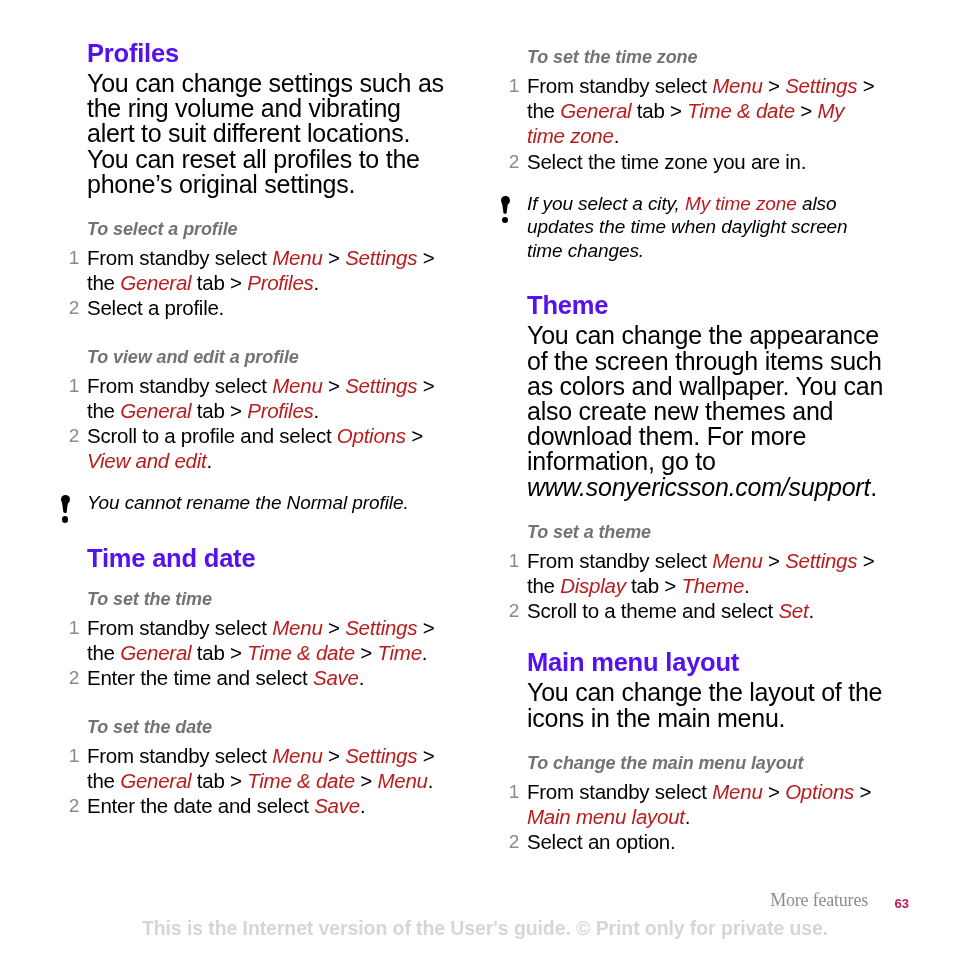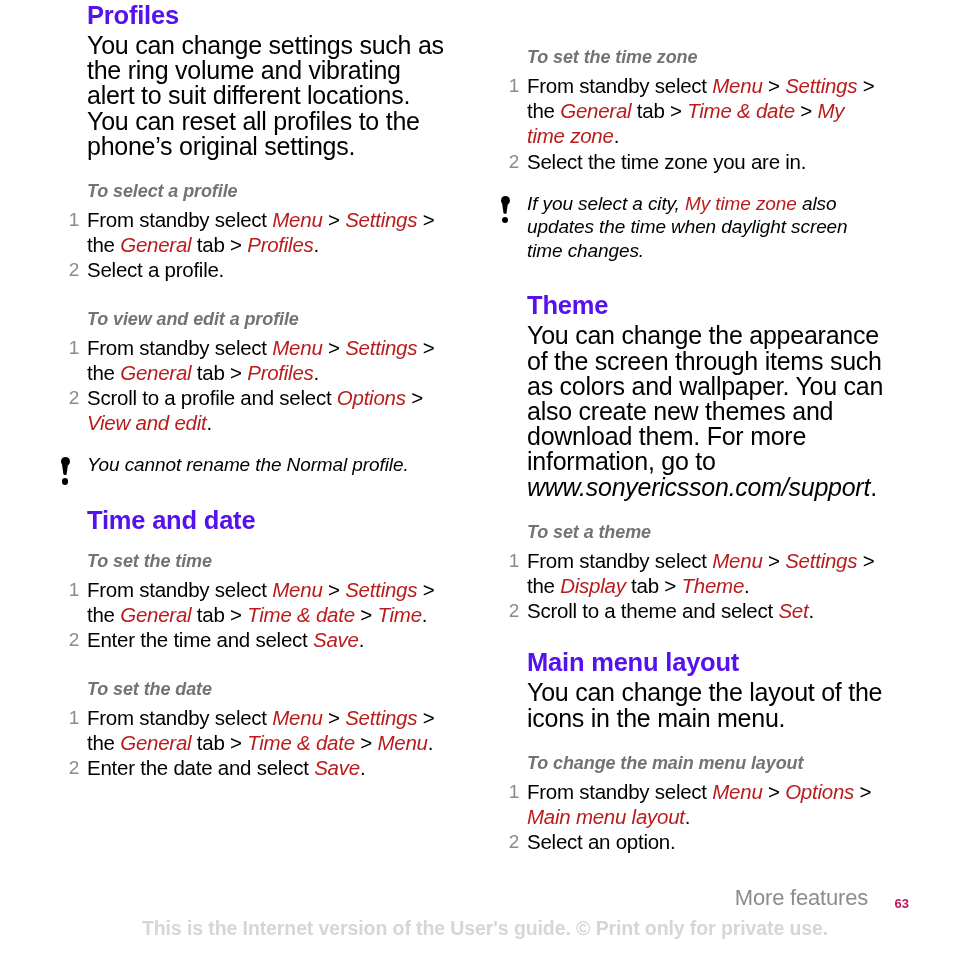--- a/index.html
+++ b/index.html
@@ -25,20 +25,21 @@
   .column {
     position: absolute;
     top: 0;
     width: 400px;
   }
   .col-left  { left: 47px; }
   .col-right { left: 487px; }
 
   .col-inner {
     position: relative;
+    padding-top: 38px;
   }
 
   
   .block { padding-left: 40px; }
 
   h1.section-title {
     font-size: 25.5px;
     font-weight: bold;
     color: #5511ee;
     margin: 0;
@@ -158,23 +159,24 @@
     position: absolute;
     left: 0;
     right: 0;
     bottom: 43px;
     height: 28px;
   }
   .footer-chapter {
     position: absolute;
     right: 86px;
     bottom: 0;
-    font-size: 22px;
+    font-size: 18px;
     color: #8c8c8c;
     letter-spacing: -0.2px;
+    font-family: Liberation Serif, serif;
   }
   .footer-pagenum {
     position: absolute;
     right: 45px;
     bottom: 0;
     font-size: 13px;
     font-weight: bold;
     color: #be185d;
   }
   .watermark {

